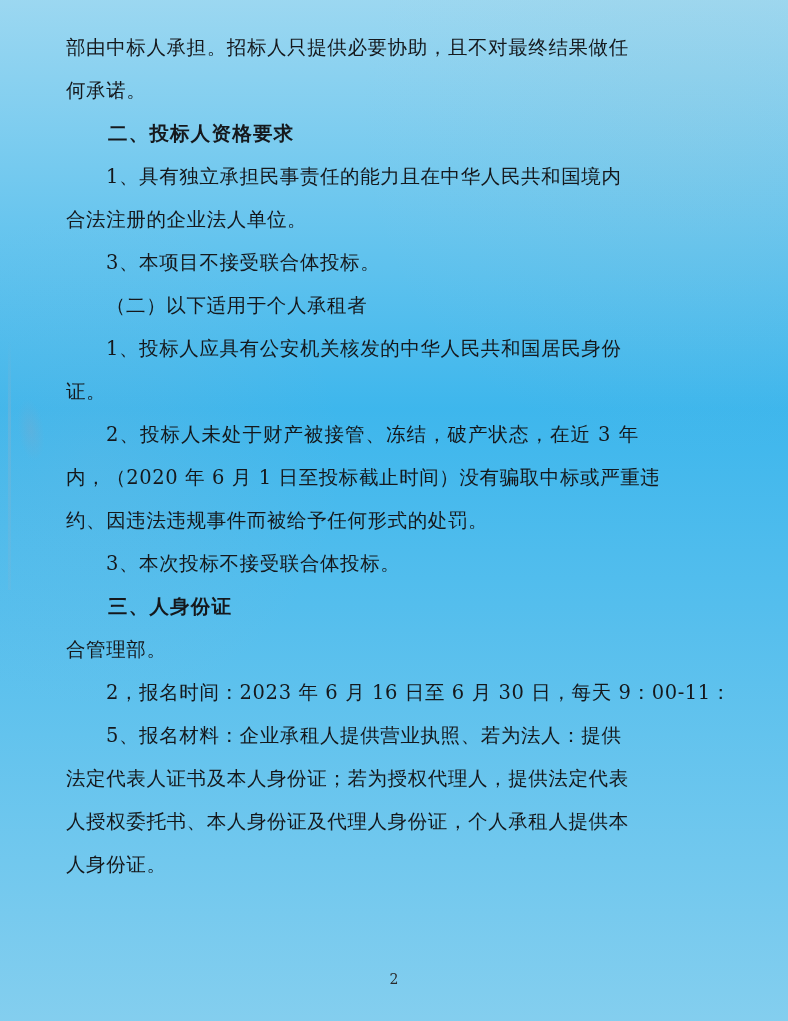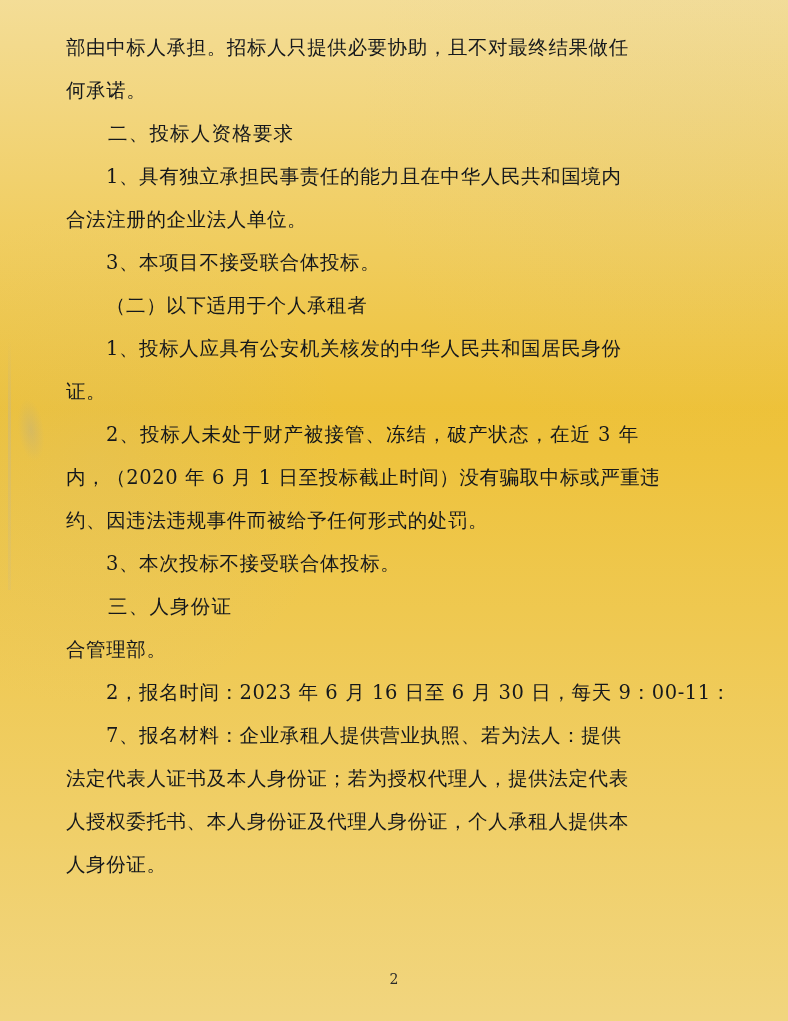--- a/index.html
+++ b/index.html
@@ -12,21 +12,21 @@
     background: #ffffff;
     font-family: "DejaVu Serif", "Liberation Serif", serif;
     color: #1a1a1a;
     position: relative;
     overflow: hidden;
   }
   .page {
     position: relative;
     width: 788px;
     height: 1021px;
-    background: #eab308;
+    background: #0ea5e9;
     box-sizing: border-box;
     padding: 26px 96px 0 66px;
   }
   
   .paper-tint {
     position: absolute;
     inset: 0;
     pointer-events: none;
     background:
       radial-gradient(circle at 12% 45%, rgba(180,185,200,0.10) 0%, rgba(255,255,255,0) 28%),
@@ -61,21 +61,21 @@
     font-size: 19.5px;
     line-height: 43px;
     letter-spacing: 0.6px;
     white-space: nowrap;
     color: #15181c;
   }
   p.indent {
     text-indent: 40px;
   }
   p.heading {
-    font-weight: normal;
+    font-weight: bold;
     text-indent: 42px;
     letter-spacing: 1.2px;
   }
   p.justify-wide {
     letter-spacing: 1.0px;
   }
   .page-number {
     position: absolute;
     bottom: 34px;
     left: 0;
@@ -105,20 +105,20 @@
     <p class="line indent">（二）以下适用于个人承租者</p>
     <p class="line indent">1、投标人应具有公安机关核发的中华人民共和国居民身份</p>
     <p class="line plain">证。</p>
     <p class="line indent justify-wide">2、投标人未处于财产被接管、冻结，破产状态，在近 3 年</p>
     <p class="line plain">内，（2020 年 6 月 1 日至投标截止时间）没有骗取中标或严重违</p>
     <p class="line plain">约、因违法违规事件而被给予任何形式的处罚。</p>
     <p class="line indent">3、本次投标不接受联合体投标。</p>
     <p class="line heading">三、人身份证</p>
     <p class="line plain">合管理部。</p>
     <p class="line indent">2，报名时间：2023 年 6 月 16 日至 6 月 30 日，每天 9：00-11：</p>
-    <p class="line indent">7、报名材料：企业承租人提供营业执照、若为法人：提供</p>
+    <p class="line indent">5、报名材料：企业承租人提供营业执照、若为法人：提供</p>
     <p class="line plain">法定代表人证书及本人身份证；若为授权代理人，提供法定代表</p>
     <p class="line plain">人授权委托书、本人身份证及代理人身份证，个人承租人提供本</p>
     <p class="line plain">人身份证。</p>
   </div>
 
   <div class="page-number">2</div>
 </div>
 
 </body></html>

